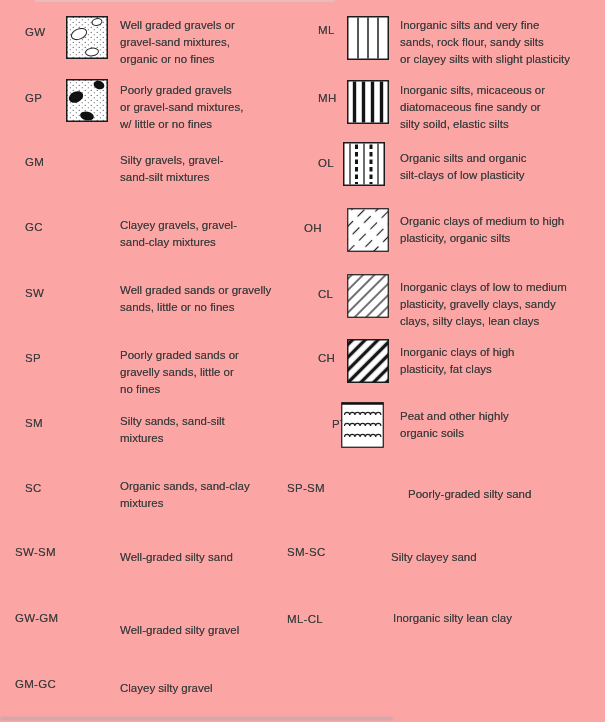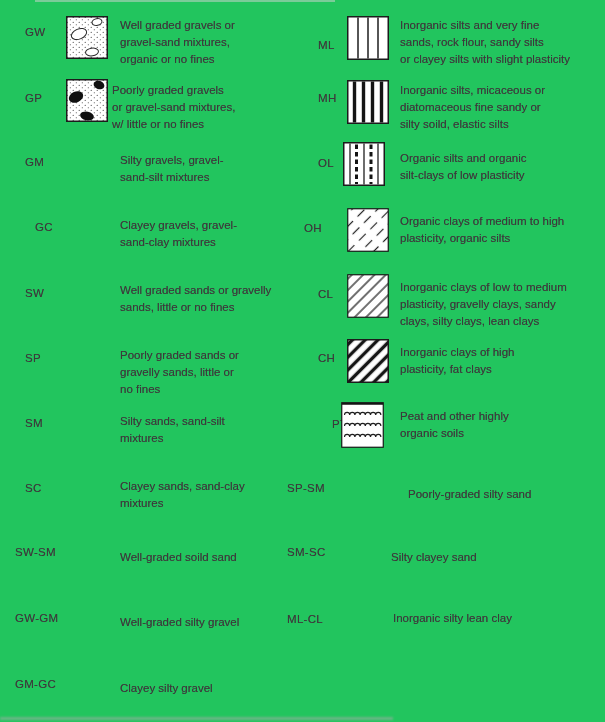--- a/index.html
+++ b/index.html
@@ -1,17 +1,17 @@
 <!DOCTYPE html>
 <html><head>
 <meta charset="utf-8">
 <style>
   html,body{margin:0;padding:0;}
   body{background:#ffffff;font-family:"Liberation Sans", sans-serif;}
-  #page{position:relative;width:605px;height:722px;background:#22c55e;overflow:hidden;
+  #page{position:relative;width:605px;height:722px;background:#fca5a5;overflow:hidden;
         color:#3b3b3b;}
   .entry{position:absolute;left:0;width:605px;height:0;}
   .code{position:absolute;font-size:11.5px;letter-spacing:.3px;white-space:nowrap;
         color:#3b3b3b;text-shadow:0 0 0.6px rgba(70,70,70,.75);}
   .desc{position:absolute;font-size:11.5px;line-height:17px;white-space:pre-line;
         width:212px;color:#3b3b3b;text-shadow:0 0 0.6px rgba(70,70,70,.75);}
   .swatch{position:absolute;display:block;line-height:0;}
   .artifact{position:absolute;pointer-events:none;}
   #artifact-bottom{left:0;bottom:2px;width:393px;height:3px;background:#a9a9a9;
         opacity:.55;filter:blur(0.8px);}
@@ -62,33 +62,33 @@
     <span class="swatch" style="left:66px;top:-3px">
       <svg width="42" height="43" viewBox="0 0 42 43">
         <rect x="1" y="1" width="40" height="41" fill="#ffffff"></rect>
         <rect x="1" y="1" width="40" height="41" fill="url(#dots)"></rect>
         <ellipse cx="33" cy="6" rx="5.5" ry="4.2" transform="rotate(18 33 6)" fill="#101010"></ellipse>
         <ellipse cx="10" cy="18" rx="7.5" ry="5.4" transform="rotate(-24 10 18)" fill="#101010"></ellipse>
         <ellipse cx="21" cy="37" rx="7" ry="4.4" transform="rotate(12 21 37)" fill="#101010"></ellipse>
         <rect x="0.75" y="0.75" width="40.5" height="41.5" fill="none" stroke="#1b1b1b" stroke-width="1.5"></rect>
       </svg>
     </span>
-    <div class="desc" style="left:112px;top:0">Poorly graded gravels
+    <div class="desc" style="left:120px;top:0">Poorly graded gravels
 or gravel-sand mixtures,
 w/ little or no fines</div>
   </div>
 
   <div class="entry" style="top:152px">
     <span class="code" style="left:25px;top:4px">GM</span>
     <div class="desc" style="left:120px;top:0">Silty gravels, gravel-
 sand-silt mixtures</div>
   </div>
 
   <div class="entry" style="top:217px">
-    <span class="code" style="left:35px;top:4px">GC</span>
+    <span class="code" style="left:25px;top:4px">GC</span>
     <div class="desc" style="left:120px;top:0">Clayey gravels, gravel-
 sand-clay mixtures</div>
   </div>
 
   <div class="entry" style="top:282px">
     <span class="code" style="left:25px;top:5px">SW</span>
     <div class="desc" style="left:120px;top:0">Well graded sands or gravelly
 sands, little or no fines</div>
   </div>
 
@@ -100,41 +100,41 @@
   </div>
 
   <div class="entry" style="top:413px">
     <span class="code" style="left:25px;top:4px">SM</span>
     <div class="desc" style="left:120px;top:0">Silty sands, sand-silt
 mixtures</div>
   </div>
 
   <div class="entry" style="top:478px">
     <span class="code" style="left:25px;top:4px">SC</span>
-    <div class="desc" style="left:120px;top:0">Clayey sands, sand-clay
+    <div class="desc" style="left:120px;top:0">Organic sands, sand-clay
 mixtures</div>
   </div>
 
   <div class="entry" style="top:549px">
     <span class="code" style="left:15px;top:-3px">SW-SM</span>
-    <div class="desc" style="left:120px;top:0">Well-graded soild sand</div>
+    <div class="desc" style="left:120px;top:0">Well-graded silty sand</div>
   </div>
 
   <div class="entry" style="top:614px">
     <span class="code" style="left:15px;top:-2px">GW-GM</span>
-    <div class="desc" style="left:120px;top:0">Well-graded silty gravel</div>
+    <div class="desc" style="left:120px;top:8px">Well-graded silty gravel</div>
   </div>
 
   <div class="entry" style="top:680px">
     <span class="code" style="left:15px;top:-2px">GM-GC</span>
     <div class="desc" style="left:120px;top:0">Clayey silty gravel</div>
   </div>
 
   <div class="entry" style="top:17px">
-    <span class="code" style="left:318px;top:22px">ML</span>
+    <span class="code" style="left:318px;top:7px">ML</span>
     <span class="swatch" style="left:347px;top:-1px">
       <svg width="42" height="44" viewBox="0 0 42 44">
         <rect x="1" y="1" width="40" height="42" fill="#ffffff"></rect>
         <line x1="11" y1="1.5" x2="11" y2="42.5" stroke="#1e1e1e" stroke-width="1.5"></line>
         <line x1="21" y1="1.5" x2="21" y2="42.5" stroke="#1e1e1e" stroke-width="1.5"></line>
         <line x1="31" y1="1.5" x2="31" y2="42.5" stroke="#1e1e1e" stroke-width="1.5"></line>
         <rect x="0.75" y="0.75" width="40.5" height="42.5" fill="none" stroke="#1b1b1b" stroke-width="1.5"></rect>
       </svg>
     </span>
     <div class="desc" style="left:400px;top:0">Inorganic silts and very fine

